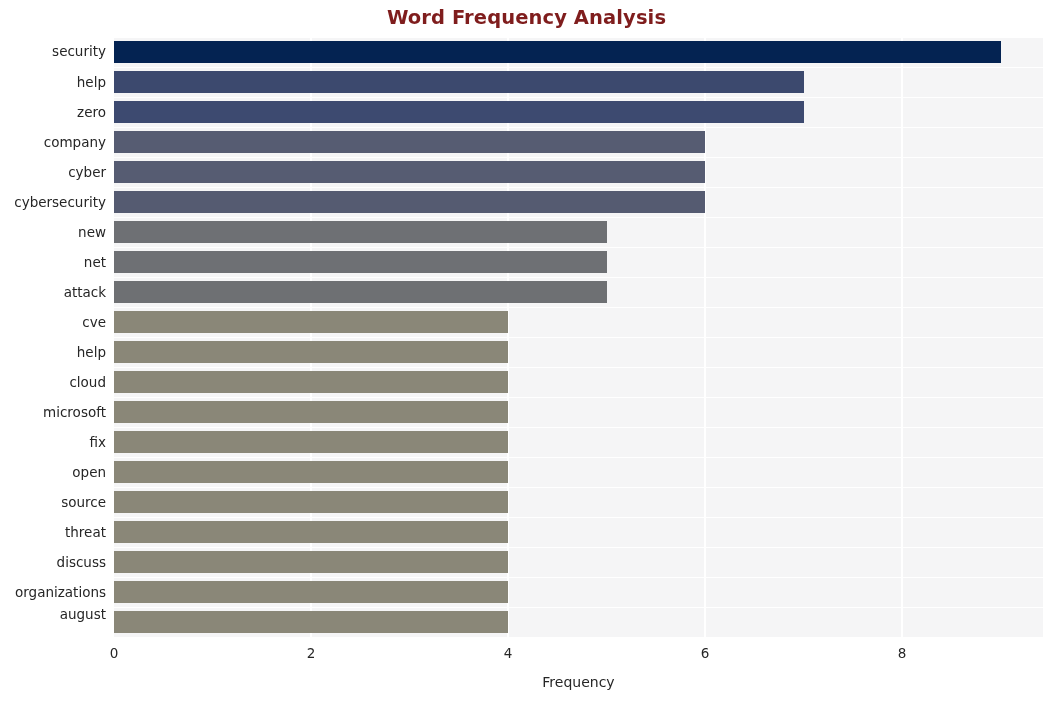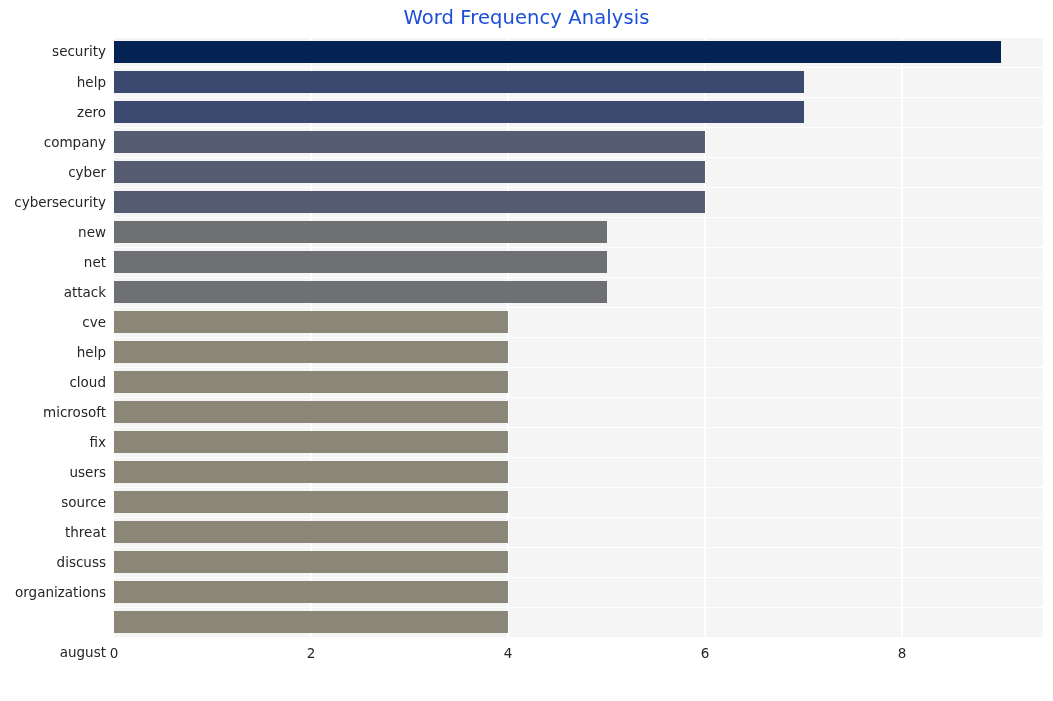--- a/index.html
+++ b/index.html
@@ -22,22 +22,22 @@
   }
 
   
   #chart-title {
     position: absolute;
     left: 0;
     top: 6px;
     width: 1053px;
     text-align: center;
     font-size: 19.5px;
-    font-weight: normal;
-    color: #1d4ed8;
+    font-weight: bold;
+    color: #7f1d1d;
     letter-spacing: 0.1px;
   }
 
   
   #plot-area {
     position: absolute;
     left: 114px;
     top: 37px;
     width: 929px;
     height: 600px;
@@ -236,28 +236,29 @@
       <div class="ytick" style="top: 128px;">cyber</div>
       <div class="ytick" style="top: 158px;">cybersecurity</div>
       <div class="ytick" style="top: 188px;">new</div>
       <div class="ytick" style="top: 218px;">net</div>
       <div class="ytick" style="top: 248px;">attack</div>
       <div class="ytick" style="top: 278px; margin-left: 44px;">cve</div>
       <div class="ytick" style="top: 308px;">help</div>
       <div class="ytick" style="top: 338px;">cloud</div>
       <div class="ytick" style="top: 368px;">microsoft</div>
       <div class="ytick" style="top: 398px;">fix</div>
-      <div class="ytick" style="top: 428px;">users</div>
+      <div class="ytick" style="top: 428px;">open</div>
       <div class="ytick" style="top: 458px;">source</div>
       <div class="ytick" style="top: 488px;">threat</div>
       <div class="ytick" style="top: 518px; padding-left: 16px;">discuss</div>
       <div class="ytick" style="top: 548px;">organizations</div>
-      <div class="ytick" style="top: 608px; margin-left: 40px;">august</div>
+      <div class="ytick" style="top: 570px; margin-left: 40px;">august</div>
     </div>
   <div id="xtick-labels">
       <div class="xtick" style="left: 114px;">0</div>
       <div class="xtick" style="left: 311.031px;">2</div>
       <div class="xtick" style="left: 508.062px;">4</div>
       <div class="xtick" style="left: 705.092px;">6</div>
       <div class="xtick" style="left: 902.123px;">8</div>
     </div>
 
+  <div id="xlabel">Frequency</div>
 </div>
 
 </body></html>

